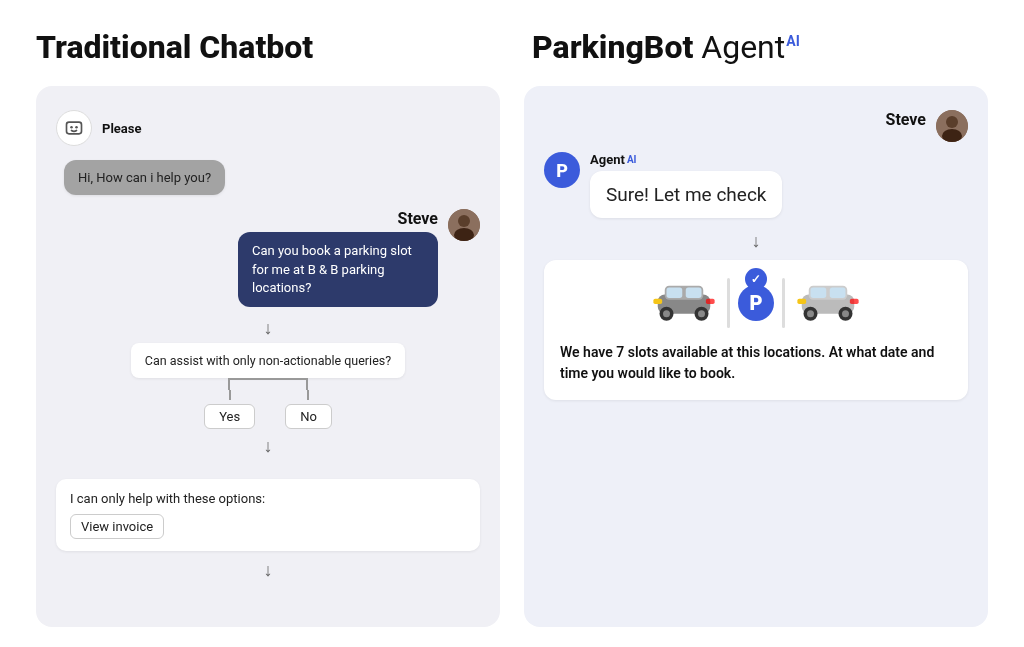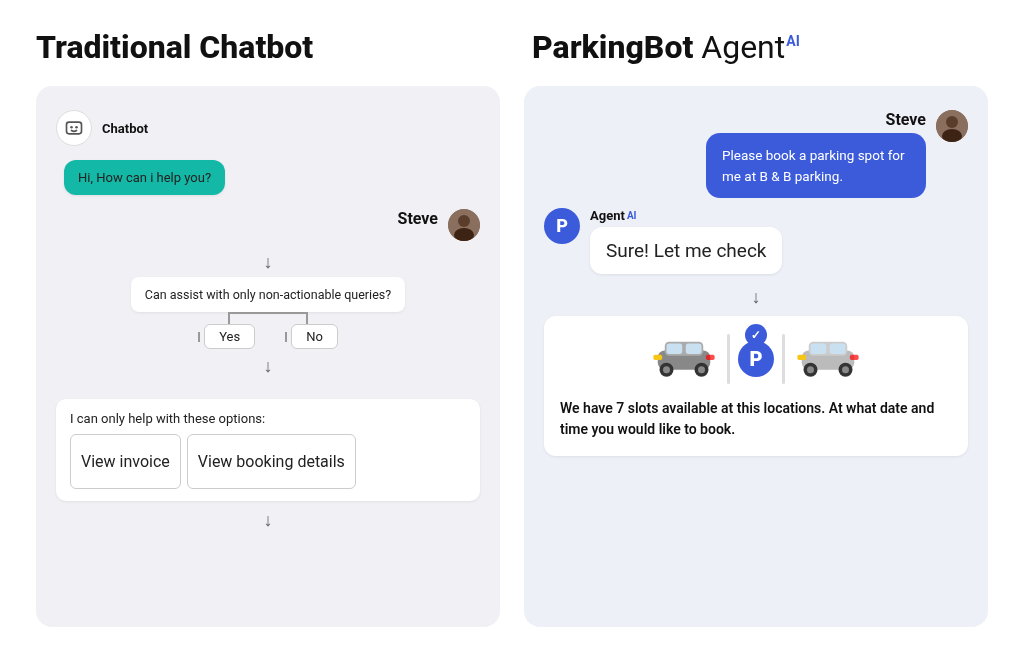--- a/index.html
+++ b/index.html
@@ -111,21 +111,21 @@
       font-size: 16px;
     }
 
     .chatbot-label {
       font-weight: 700;
       font-size: 13px;
       color: #111;
     }
 
     .chat-bubble-white {
-      background: #14b8a6;
+      background: #a3a3a3;
       border-radius: 12px;
       padding: 10px 14px;
       font-size: 13px;
       color: #222;
       display: inline-block;
       max-width: 220px;
       margin-bottom: 14px;
       box-shadow: 0 1px 3px rgba(0,0,0,0.08);
     }
 
@@ -213,21 +213,21 @@
     }
 
     .branch-bottom-row {
       display: flex;
       gap: 30px;
       align-items: flex-start;
     }
 
     .branch-item {
       display: flex;
-      flex-direction: row;
+      flex-direction: column;
       align-items: center;
       gap: 4px;
     }
 
     .branch-label {
       width: 2px;
       height: 10px;
       background: #999;
     }
 
@@ -257,22 +257,22 @@
 
     .options-buttons {
       display: flex;
       flex-wrap: wrap;
       gap: 6px;
     }
 
     .option-btn {
       border: 1px solid #ccc;
       border-radius: 6px;
-      padding: 17px 10px;
-      font-size: 16px;
+      padding: 4px 10px;
+      font-size: 13px;
       color: #222;
       background: #fff;
       cursor: pointer;
     }
 
     
     .agent-header-row {
       display: flex;
       align-items: flex-start;
       justify-content: flex-end;
@@ -450,30 +450,31 @@
 
         <div class="chatbot-header">
           <div class="chatbot-icon">
             <svg width="20" height="20" viewBox="0 0 24 24" fill="none" stroke="#555" stroke-width="2">
               <rect x="3" y="5" width="18" height="14" rx="3"></rect>
               <circle cx="9" cy="11" r="1.5" fill="#555" stroke="none"></circle>
               <circle cx="15" cy="11" r="1.5" fill="#555" stroke="none"></circle>
               <path d="M9 15 Q12 17 15 15" stroke-linecap="round"></path>
             </svg>
           </div>
-          <span class="chatbot-label">Chatbot</span>
+          <span class="chatbot-label">Please</span>
         </div>
 
         <div class="center-block-left">
           <div class="chat-bubble-white">Hi, How can i help you?</div>
         </div>
 
         <div class="steve-row">
           <div class="steve-info">
             <span class="steve-name">Steve</span>
+            <div class="chat-bubble-dark">Can you book a parking slot for me at B &amp; B parking locations?</div>
           </div>
           <div class="avatar">
             <svg viewBox="0 0 32 32" xmlns="http://www.w3.org/2000/svg">
               <circle cx="16" cy="16" r="16" fill="#8B6F5E"></circle>
               <circle cx="16" cy="12" r="6" fill="#5a3e2b"></circle>
               <ellipse cx="16" cy="26" rx="10" ry="7" fill="#3d2314"></ellipse>
             </svg>
           </div>
         </div>
 
@@ -496,35 +497,33 @@
             </div>
           </div>
         </div>
 
         <div class="flow-arrow">↓</div>
 
         <div class="options-box">
           <div class="options-title">I can only help with these options:</div>
           <div class="options-buttons">
             <div class="option-btn">View invoice</div>
-            <div class="option-btn">View booking details</div>
           </div>
         </div>
 
         <div class="flow-arrow" style="margin-top: 10px;">↓</div>
 
       </div>
     </div>
 
     <div class="panel panel-right">
 
       <div class="agent-header-row">
         <div class="agent-steve-info">
           <span class="steve-name">Steve</span>
-          <div class="chat-bubble-blue">Please book a parking spot for me at B &amp; B parking.</div>
         </div>
         <div class="avatar">
           <svg viewBox="0 0 32 32" xmlns="http://www.w3.org/2000/svg">
             <circle cx="16" cy="16" r="16" fill="#8B6F5E"></circle>
             <circle cx="16" cy="12" r="6" fill="#5a3e2b"></circle>
             <ellipse cx="16" cy="26" rx="10" ry="7" fill="#3d2314"></ellipse>
           </svg>
         </div>
       </div>
 

